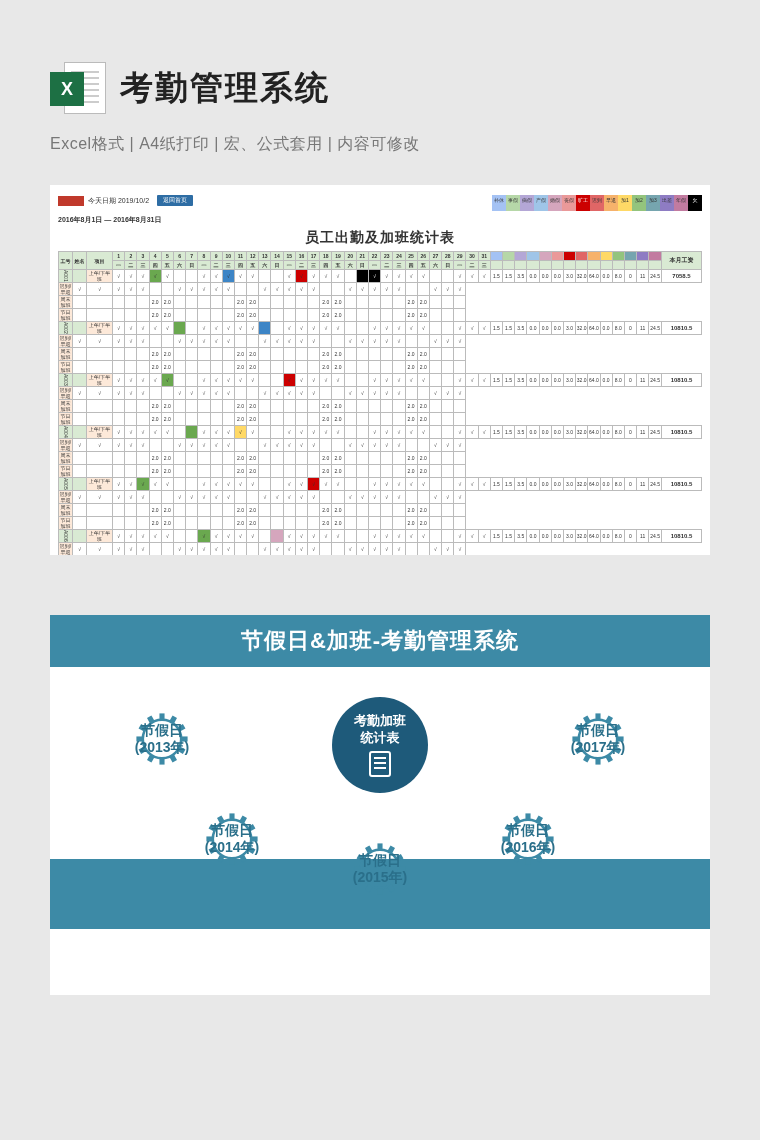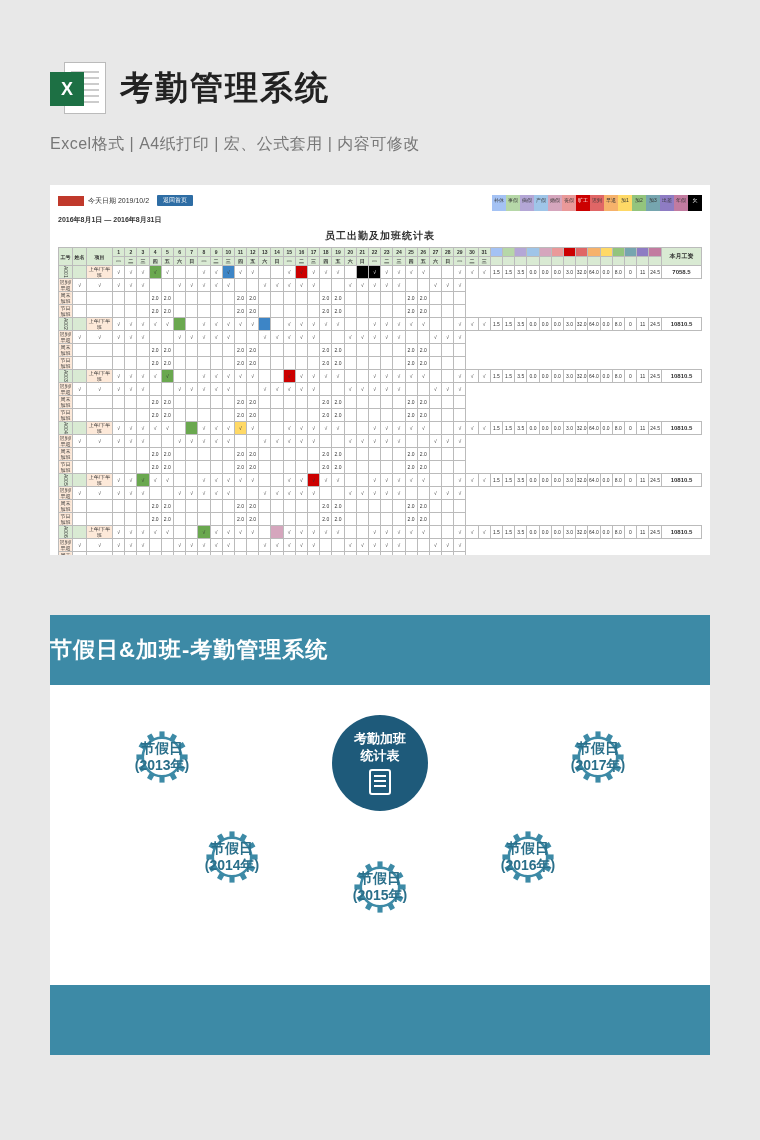--- a/index.html
+++ b/index.html
@@ -38,38 +38,38 @@
     padding: 10px 8px; font-size: 6px; color:#333; overflow:hidden; position:relative;
   }
   .prev-top { display:flex; justify-content:space-between; align-items:flex-start; margin-bottom:4px; }
   .prev-top-left { display:flex; gap:4px; align-items:center; }
   .redbox { width:26px; height:10px; background:#c0392b; }
   .date-today { font-size:7px; }
   .home-btn { display:inline-block; padding:1px 6px; background:#2e6da4; color:#fff; font-size:6px; border-radius:1px; margin-left:4px;}
   .legend { display:flex; gap:0; }
   .legend div { width:14px; height:16px; font-size:5px; text-align:center; line-height:8px; padding-top:1px; color:#333;}
   .date-range { font-size:7px; font-weight:bold; margin:2px 0 4px; }
-  .sheet-title { text-align:center; font-size:10px; font-weight:bold; margin-bottom:4px; letter-spacing:1px;}
+  .sheet-title { text-align:center; font-size:14px; font-weight:bold; margin-bottom:4px; letter-spacing:1px;}
   .grid { width:100%; border-collapse:collapse; table-layout:fixed; }
   .grid td, .grid th { border:0.5px solid #bbb; height:9px; font-size:5px; text-align:center; overflow:hidden; }
   .grid .hdr td { background:#d9ead3; font-weight:bold; }
   .grid .emp-id { background:#d9ead3; width:14px; writing-mode:vertical-rl; font-size:5px;}
   .grid .label-col { background:#fde9d9; width:30px; }
   .grid .salary { width:40px; font-size:6px; font-weight:bold; }
   .cell-g { background:#6aa84f; }
   .cell-r { background:#cc0000; }
   .cell-b { background:#3d85c6; }
   .cell-k { background:#000; color:#fff; }
   .cell-y { background:#ffd966; }
   .cell-p { background:#d5a6bd; }
 
   .diagram-panel { width:100%; height:380px; background:#fff; position:relative; }
-  .diagram-header { background:#3d8aa6; height:70px; display:flex; align-items:center; justify-content:flex-start; }
+  .diagram-header { background:#3d8aa6; height:52px; display:flex; align-items:center; justify-content:center; }
   .diagram-header-text { color:#fff; font-size:22px; font-weight:bold; letter-spacing:1px; }
-  .diagram-body { position:relative; height:300px; }
+  .diagram-body { position:relative; height:192px; }
   .diagram-footer { background:#3d8aa6; height:70px; }
   .gear { position:absolute; width:64px; height:64px; display:flex; align-items:center; justify-content:center; text-align:center; font-size:14px; color:#2a6f8a; line-height:1.2; }
   .gear svg { position:absolute; inset:0; width:100%; height:100%; }
   .gear-label { position:relative; z-index:1; font-weight:600; }
   .center-circle { position:absolute; left:50%; top:30px; transform:translateX(-50%); width:96px; height:96px; border-radius:50%; background:#1e5a7a; color:#fff; display:flex; flex-direction:column; align-items:center; justify-content:center; font-size:13px; font-weight:bold; line-height:1.3; }
   .center-circle .doc-ico { width:22px; height:26px; margin-top:4px; border:2px solid #fff; border-radius:3px; position:relative; }
   .center-circle .doc-ico::before { content:""; position:absolute; top:4px; left:3px; right:3px; height:2px; background:#fff; box-shadow:0 5px 0 #fff,0 10px 0 #fff; }
   .g1 { left:80px; top:40px; }
   .g2 { right:80px; top:40px; }
   .g3 { left:150px; top:140px; }

